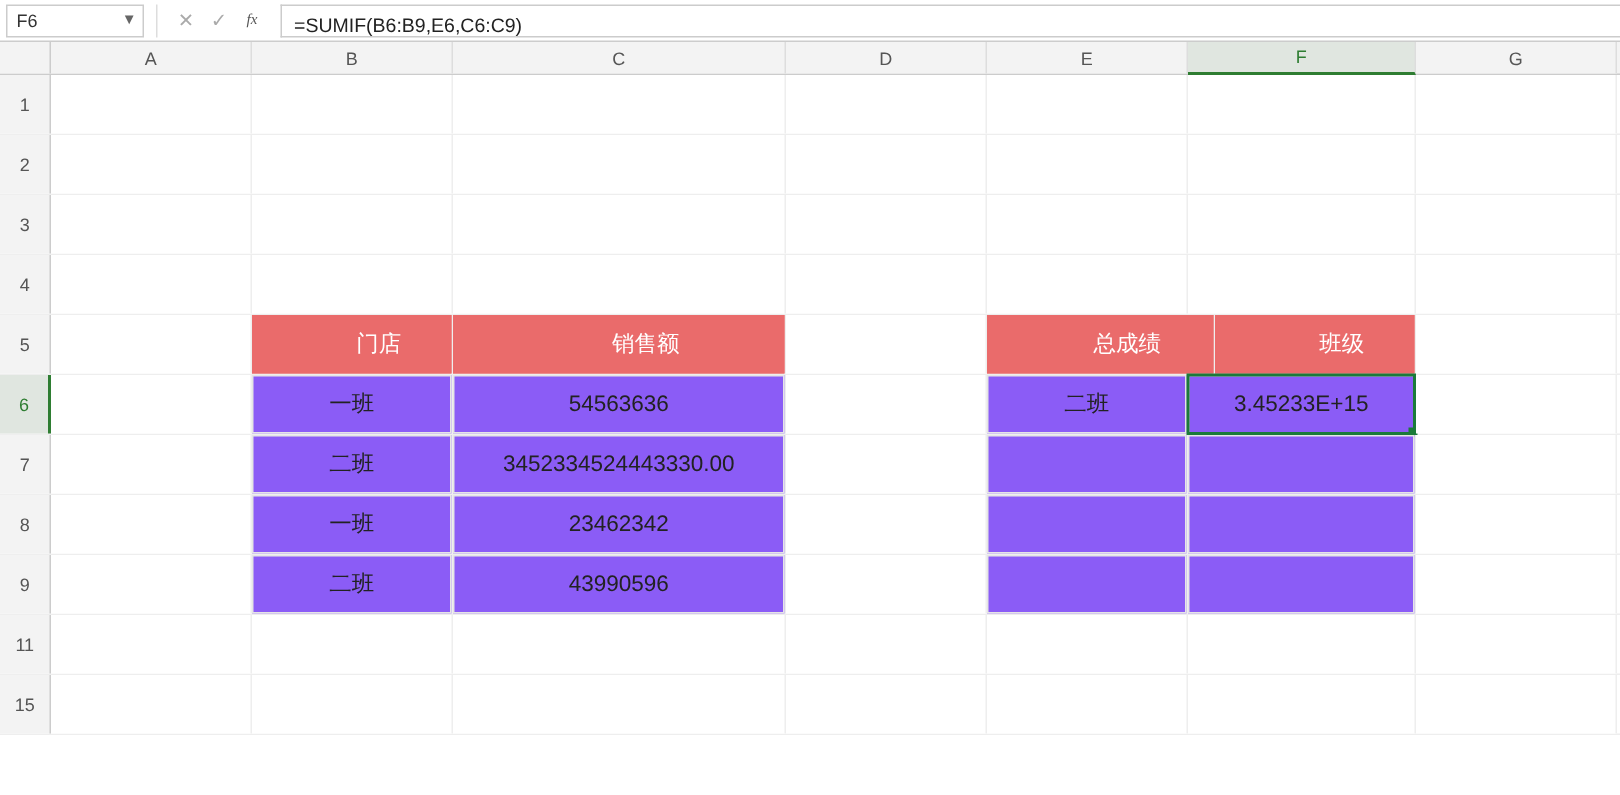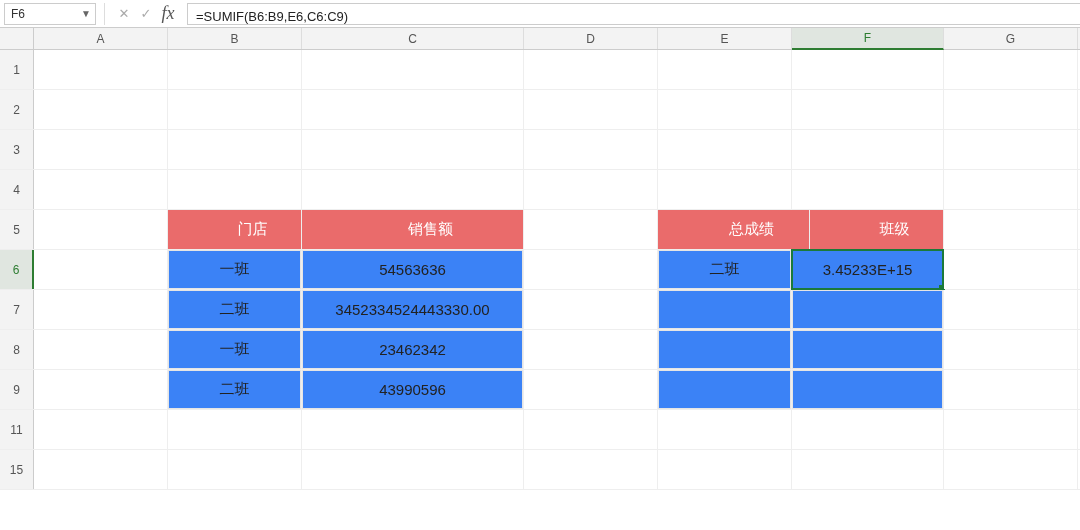--- a/index.html
+++ b/index.html
@@ -47,21 +47,21 @@
     width: 22px;
     height: 22px;
     display: flex;
     align-items: center;
     justify-content: center;
     color: #888;
     font-size: 13px;
   }
   .fb-btn.cancel { color: #aaa; }
   .fb-btn.ok { color: #aaa; }
-  .fb-btn.fx { font-style: italic; font-family: "Times New Roman", serif; color: #555; font-size: 18px; }
+  .fb-btn.fx { font-style: italic; font-family: "Times New Roman", serif; color: #555; font-size: 10px; }
   .formula-input {
     flex: 1;
     height: 22px;
     border: 1px solid #ccc;
     border-right: none;
     margin-left: 8px;
     padding: 0 8px;
     display: flex;
     align-items: flex-end;
     font-size: 13px;
@@ -164,21 +164,21 @@
   }
   .tcell {
     border: 1px solid #e5e5e5;
     width: 100%;
     height: 100%;
     display: flex;
     align-items: center;
     justify-content: center;
     font-size: 15px;
     color: #222;
-    background: #3b82f6;
+    background: #8b5cf6;
   }
 
   
   .active-cell-outline {
     position: absolute;
     border: 2px solid #1b7a3a;
     pointer-events: none;
   }
   .fill-handle {
     position: absolute;

